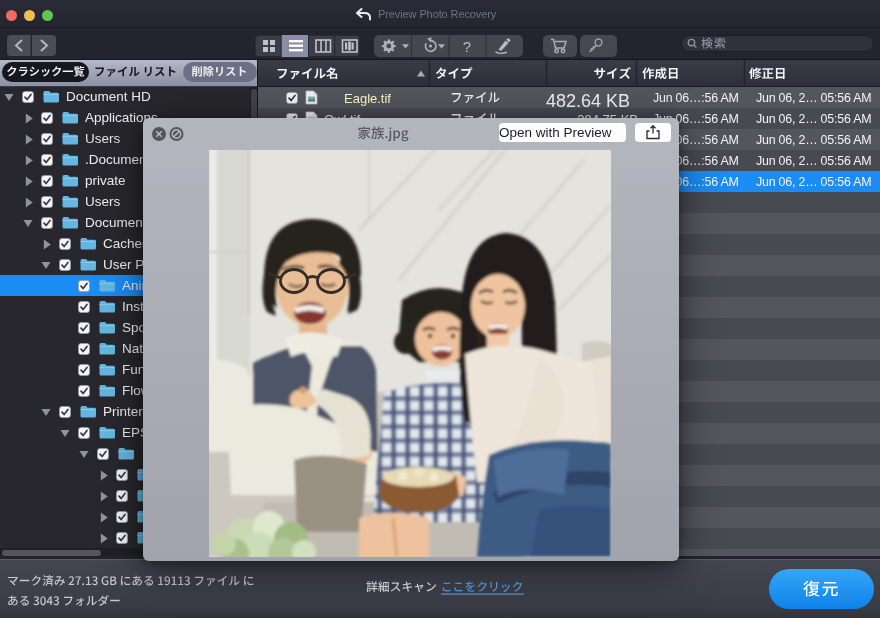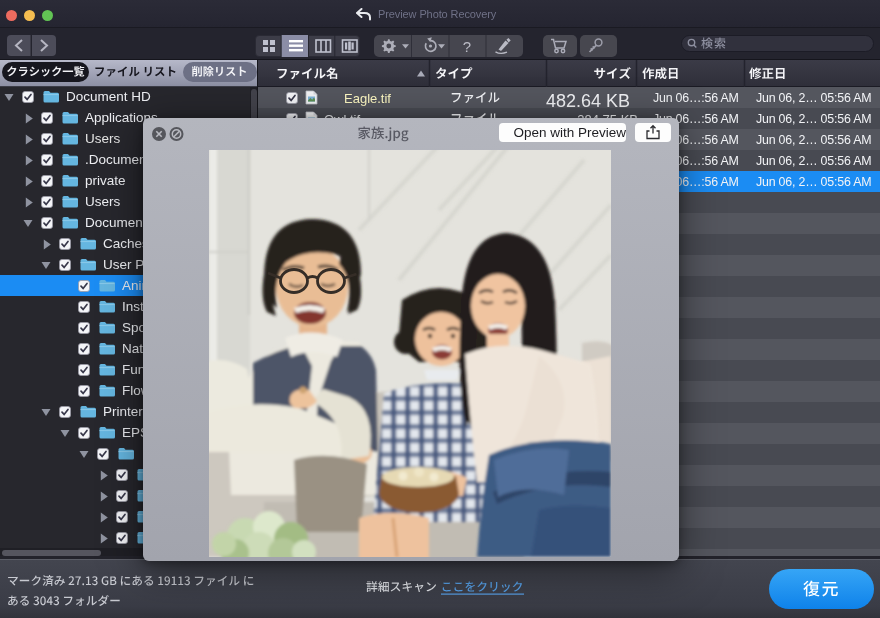--- a/index.html
+++ b/index.html
@@ -446,21 +446,21 @@
     <svg class="abs" style="left:8px;top:8px;" width="44" height="16" viewBox="0 0 44 16">
 <circle cx="8" cy="8" r="7" fill="#55565c"></circle>
 <path d="M5.3 5.3 L10.7 10.7 M10.7 5.3 L5.3 10.7" stroke="#b9bac1" stroke-width="1.6"></path>
 <circle cx="25.5" cy="8" r="7" fill="#55565c"></circle>
 <circle cx="25.5" cy="8" r="4.2" fill="none" stroke="#b9bac1" stroke-width="1.5"></circle>
 <line x1="22.6" y1="11" x2="28.5" y2="5.1" stroke="#b9bac1" stroke-width="1.5"></line>
 </svg>
     <svg class="abs" style="left:180px;top:0;" width="120" height="28" viewBox="0 0 120 28">
       <path transform="translate(34.4,20.0)" d="M6.1 -11.4H7.4V-9.5H6.1ZM1.1 -10.2H12.5V-7.4H11.2V-9.1H2.4V-7.4H1.1ZM3.0 -7.9H10.5V-6.8H3.0ZM4.6 -5.8 5.5 -6.3Q6.5 -5.7 7.0 -4.9Q7.6 -4.0 7.9 -3.2Q8.1 -2.4 8.1 -1.6Q8.1 -0.8 7.9 -0.2Q7.6 0.4 7.2 0.7Q6.9 1.0 6.5 1.1Q6.2 1.2 5.7 1.2Q5.4 1.2 5.1 1.2Q4.8 1.1 4.5 1.1Q4.5 0.9 4.4 0.5Q4.3 0.2 4.1 -0.1Q4.5 -0.1 4.9 -0.0Q5.2 -0.0 5.4 -0.0Q5.7 -0.0 5.9 -0.1Q6.1 -0.1 6.3 -0.3Q6.6 -0.5 6.7 -0.9Q6.9 -1.4 6.8 -1.9Q6.8 -2.5 6.6 -3.2Q6.3 -3.9 5.8 -4.5Q5.3 -5.2 4.6 -5.8ZM6.6 -7.7 7.7 -7.2Q7.0 -6.5 6.0 -6.0Q5.0 -5.4 3.9 -4.9Q2.8 -4.5 1.7 -4.2Q1.6 -4.3 1.5 -4.5Q1.4 -4.7 1.3 -4.9Q1.1 -5.1 1.0 -5.2Q2.1 -5.4 3.1 -5.8Q4.2 -6.2 5.1 -6.6Q6.0 -7.1 6.6 -7.7ZM5.6 -5.1 6.5 -4.5Q5.9 -4.0 5.1 -3.6Q4.3 -3.1 3.4 -2.7Q2.6 -2.3 1.8 -2.0Q1.7 -2.2 1.5 -2.5Q1.3 -2.8 1.1 -3.0Q1.7 -3.1 2.3 -3.4Q3.0 -3.6 3.6 -3.9Q4.2 -4.1 4.7 -4.5Q5.3 -4.8 5.6 -5.1ZM6.7 -3.7 7.6 -3.1Q7.0 -2.5 6.3 -2.0Q5.6 -1.5 4.7 -1.0Q3.9 -0.5 3.0 -0.1Q2.1 0.2 1.3 0.5Q1.2 0.3 1.0 -0.0Q0.9 -0.3 0.7 -0.5Q1.5 -0.8 2.3 -1.1Q3.2 -1.4 4.0 -1.9Q4.8 -2.3 5.5 -2.8Q6.2 -3.2 6.7 -3.7ZM8.3 -7.5Q8.6 -6.0 9.3 -4.7Q9.9 -3.5 10.8 -2.5Q11.7 -1.5 13.0 -1.0Q12.8 -0.9 12.7 -0.7Q12.5 -0.5 12.3 -0.3Q12.2 -0.1 12.1 0.1Q10.8 -0.5 9.8 -1.6Q8.9 -2.7 8.2 -4.1Q7.6 -5.6 7.2 -7.3ZM11.4 -6.6 12.4 -5.7Q11.9 -5.3 11.4 -5.0Q10.8 -4.6 10.3 -4.3Q9.8 -3.9 9.3 -3.7L8.5 -4.5Q8.9 -4.7 9.5 -5.1Q10.0 -5.4 10.5 -5.8Q11.0 -6.2 11.4 -6.6Z M20.8 -9.7H26.4V-8.5H20.8ZM21.1 -11.4 22.2 -11.2Q21.9 -9.9 21.3 -8.7Q20.7 -7.6 20.0 -6.8Q19.9 -6.9 19.7 -7.0Q19.5 -7.2 19.3 -7.3Q19.1 -7.4 19.0 -7.5Q19.7 -8.2 20.2 -9.3Q20.8 -10.3 21.1 -11.4ZM21.3 -6.9H26.2V-5.8H21.3ZM19.8 -4.1H26.4V-2.9H19.8ZM21.3 -8.3 22.5 -8.1Q22.2 -7.0 21.8 -6.0Q21.3 -5.1 20.8 -4.4Q20.7 -4.5 20.5 -4.6Q20.3 -4.7 20.1 -4.9Q19.9 -5.0 19.8 -5.1Q20.3 -5.7 20.7 -6.5Q21.1 -7.4 21.3 -8.3ZM14.1 -9.2H19.6V-8.0H14.1ZM16.1 -6.3H18.5V-5.1H16.1ZM16.4 -11.4H17.7V-8.8H16.4ZM15.5 -8.5H16.7Q16.7 -7.1 16.6 -5.7Q16.5 -4.3 16.3 -3.1Q16.2 -1.8 15.8 -0.8Q15.4 0.3 14.8 1.1Q14.6 0.9 14.4 0.7Q14.1 0.4 13.8 0.3Q14.4 -0.4 14.7 -1.4Q15.1 -2.4 15.2 -3.6Q15.4 -4.7 15.4 -6.0Q15.5 -7.2 15.5 -8.5ZM18.1 -6.3H19.3Q19.3 -6.3 19.3 -6.2Q19.3 -6.1 19.3 -5.9Q19.3 -5.8 19.3 -5.7Q19.2 -4.1 19.2 -3.0Q19.1 -1.9 19.0 -1.1Q19.0 -0.4 18.9 0.0Q18.7 0.4 18.6 0.6Q18.4 0.9 18.2 1.0Q18.0 1.1 17.7 1.1Q17.5 1.1 17.1 1.1Q16.8 1.1 16.4 1.1Q16.3 0.9 16.3 0.5Q16.2 0.2 16.0 -0.0Q16.4 -0.0 16.7 -0.0Q17.0 0.0 17.1 0.0Q17.3 0.0 17.4 -0.0Q17.5 -0.1 17.6 -0.2Q17.7 -0.4 17.8 -1.0Q17.9 -1.5 18.0 -2.8Q18.1 -4.0 18.1 -6.0ZM23.8 -3.3Q24.2 -2.1 24.9 -1.2Q25.7 -0.3 26.7 0.1Q26.5 0.3 26.3 0.6Q26.1 0.9 25.9 1.1Q24.8 0.6 24.0 -0.5Q23.2 -1.6 22.8 -3.0ZM22.5 -6.3H23.8V-4.3Q23.8 -3.7 23.6 -3.0Q23.5 -2.3 23.1 -1.5Q22.8 -0.8 22.1 -0.1Q21.4 0.6 20.2 1.1Q20.1 0.9 19.8 0.7Q19.6 0.4 19.4 0.3Q20.5 -0.2 21.1 -0.8Q21.8 -1.4 22.1 -2.0Q22.4 -2.6 22.5 -3.2Q22.5 -3.8 22.5 -4.3Z M29.0 0.2Q28.6 0.2 28.3 -0.1Q28.0 -0.4 28.0 -0.9Q28.0 -1.4 28.3 -1.7Q28.6 -2.0 29.0 -2.0Q29.5 -2.0 29.8 -1.7Q30.1 -1.4 30.1 -0.9Q30.1 -0.4 29.8 -0.1Q29.5 0.2 29.0 0.2Z M31.5 3.2Q31.1 3.2 30.9 3.1Q30.6 3.1 30.4 3.0L30.7 1.8Q30.8 1.9 31.0 1.9Q31.2 2.0 31.3 2.0Q31.8 2.0 32.0 1.6Q32.2 1.2 32.2 0.6V-7.4H33.8V0.6Q33.8 1.3 33.6 1.9Q33.3 2.5 32.8 2.9Q32.3 3.2 31.5 3.2ZM33.0 -8.8Q32.6 -8.8 32.3 -9.1Q32.0 -9.3 32.0 -9.8Q32.0 -10.2 32.3 -10.4Q32.6 -10.7 33.0 -10.7Q33.4 -10.7 33.7 -10.4Q33.9 -10.2 33.9 -9.8Q33.9 -9.3 33.7 -9.1Q33.4 -8.8 33.0 -8.8Z M36.1 3.0V-7.4H37.4L37.5 -6.6H37.5Q38.0 -7.0 38.6 -7.3Q39.2 -7.6 39.8 -7.6Q40.8 -7.6 41.4 -7.1Q42.1 -6.7 42.4 -5.8Q42.8 -5.0 42.8 -3.8Q42.8 -2.6 42.3 -1.7Q41.8 -0.8 41.1 -0.3Q40.4 0.2 39.6 0.2Q39.1 0.2 38.6 -0.0Q38.1 -0.3 37.6 -0.7L37.7 0.6V3.0ZM39.3 -1.1Q39.8 -1.1 40.2 -1.4Q40.7 -1.7 40.9 -2.3Q41.1 -2.9 41.1 -3.8Q41.1 -4.6 41.0 -5.1Q40.8 -5.7 40.4 -6.0Q40.0 -6.3 39.4 -6.3Q39.0 -6.3 38.5 -6.1Q38.1 -5.9 37.7 -5.4V-1.8Q38.1 -1.4 38.5 -1.3Q38.9 -1.1 39.3 -1.1Z M47.1 3.3Q46.3 3.3 45.6 3.1Q44.9 2.9 44.5 2.5Q44.1 2.0 44.1 1.4Q44.1 0.9 44.3 0.5Q44.6 0.1 45.1 -0.2V-0.3Q44.9 -0.5 44.7 -0.8Q44.5 -1.1 44.5 -1.5Q44.5 -2.0 44.7 -2.3Q45.0 -2.7 45.3 -2.9V-3.0Q44.9 -3.3 44.6 -3.8Q44.3 -4.3 44.3 -5.0Q44.3 -5.8 44.7 -6.4Q45.1 -7.0 45.8 -7.3Q46.4 -7.6 47.2 -7.6Q47.5 -7.6 47.8 -7.6Q48.1 -7.5 48.3 -7.4H50.9V-6.3H49.5Q49.7 -6.0 49.8 -5.7Q50.0 -5.3 50.0 -4.9Q50.0 -4.1 49.6 -3.5Q49.2 -3.0 48.6 -2.7Q48.0 -2.4 47.2 -2.4Q47.0 -2.4 46.7 -2.4Q46.4 -2.5 46.2 -2.6Q46.0 -2.4 45.9 -2.2Q45.7 -2.1 45.7 -1.8Q45.7 -1.5 46.0 -1.3Q46.3 -1.1 47.0 -1.1H48.4Q49.7 -1.1 50.4 -0.6Q51.0 -0.2 51.0 0.7Q51.0 1.4 50.6 2.0Q50.1 2.6 49.2 3.0Q48.3 3.3 47.1 3.3ZM47.2 -3.4Q47.6 -3.4 47.9 -3.5Q48.2 -3.7 48.4 -4.1Q48.6 -4.5 48.6 -5.0Q48.6 -5.5 48.4 -5.8Q48.2 -6.1 47.9 -6.3Q47.6 -6.5 47.2 -6.5Q46.8 -6.5 46.5 -6.3Q46.2 -6.1 46.0 -5.8Q45.8 -5.5 45.8 -5.0Q45.8 -4.5 46.0 -4.1Q46.2 -3.7 46.5 -3.5Q46.8 -3.4 47.2 -3.4ZM47.4 2.3Q48.0 2.3 48.5 2.1Q49.0 1.9 49.3 1.6Q49.5 1.3 49.5 1.0Q49.5 0.5 49.2 0.3Q48.8 0.2 48.1 0.2H47.0Q46.8 0.2 46.5 0.1Q46.3 0.1 46.0 0.1Q45.7 0.3 45.5 0.6Q45.4 0.9 45.4 1.1Q45.4 1.7 45.9 2.0Q46.5 2.3 47.4 2.3Z" fill="#585963"></path>
     </svg>
-    <div class="abs" style="left:356px;top:5px;width:127px;height:19px;background:#fdfdfd;border-radius:4px;font-size:13.5px;color:#1d1d21;text-align:right;line-height:19px;padding-left:12px;">Open with Preview</div>
+    <div class="abs" style="left:356px;top:5px;width:127px;height:19px;background:#fdfdfd;border-radius:4px;font-size:13.5px;color:#1d1d21;text-align:left;line-height:19px;">Open with Preview</div>
     <div class="abs" style="left:492px;top:5px;width:36px;height:19px;background:#fdfdfd;border-radius:4px;"></div>
 <svg class="abs" style="left:492px;top:5px;" width="36" height="19" viewBox="0 0 36 19">
 <g fill="none" stroke="#2c2c30" stroke-width="1.3">
 <path d="M14.5 8 h-2.5 v7.5 h12 V8 h-2.5"></path>
 <path d="M18 10.5 V3 M15.5 5.2 L18 2.7 L20.5 5.2"></path>
 </g>
     </svg>
   </div>
 <svg class="abs" style="left:209px;top:149.5px;" width="402" height="407" viewBox="0 0 402 407">
 <defs>

